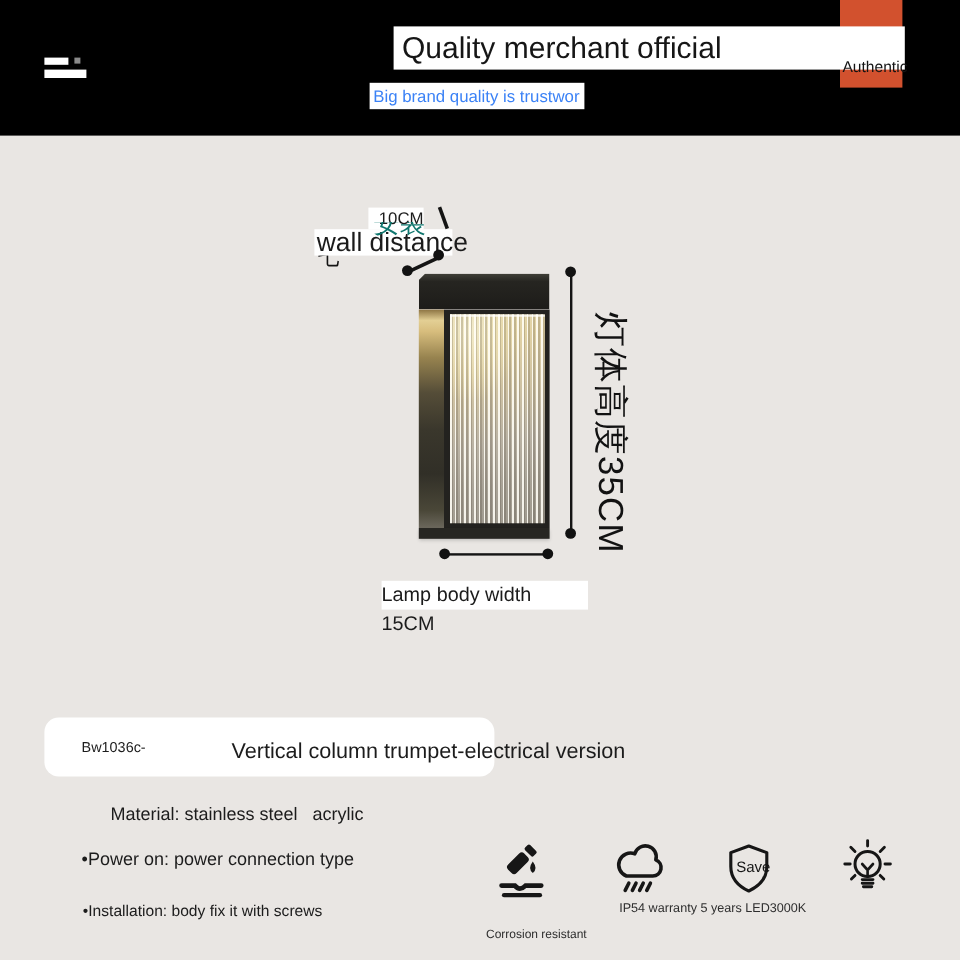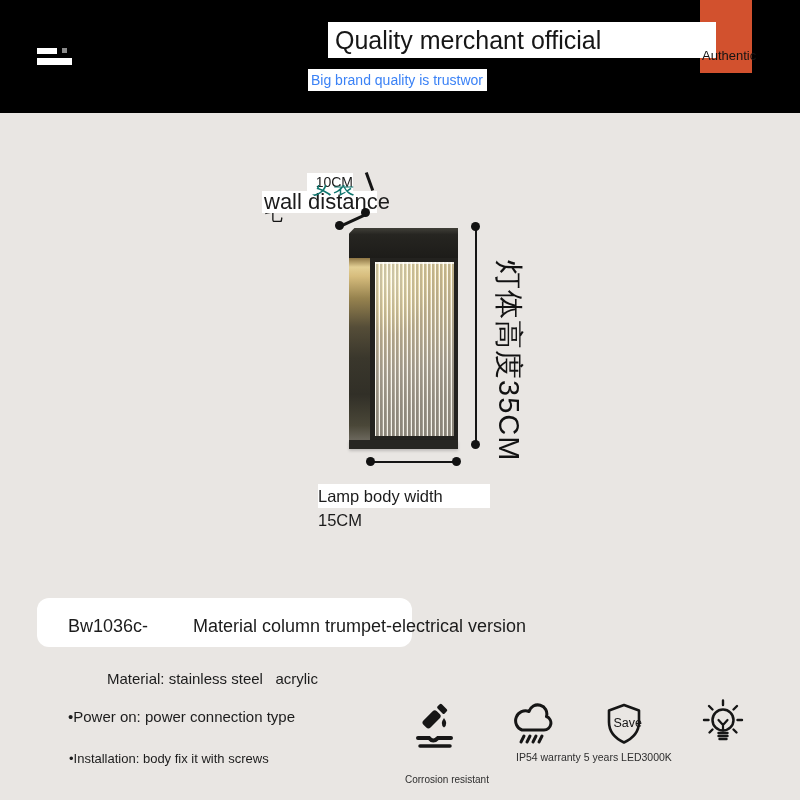--- a/index.html
+++ b/index.html
@@ -6,21 +6,21 @@
   body{width:800px;height:800px;position:relative;overflow:hidden;
        font-family:"Liberation Sans", sans-serif;background:#e9e6e3;}
   .abs{position:absolute;}
 
   
   #header{left:0;top:0;width:800px;height:113px;background:#000;}
   #menu-bar1{left:37px;top:48px;width:20px;height:6px;background:#fff;}
   #menu-speck{left:62px;top:48px;width:5px;height:5px;background:#8a8a8a;}
   #menu-bar2{left:37px;top:58px;width:35px;height:7px;background:#fff;}
   #orange-tag{left:700px;top:0;width:52px;height:73px;background:#d2512e;}
-  #title-box{left:328px;top:22px;width:388px;height:36px;background:#fff;}
+  #title-box{left:328px;top:22px;width:426px;height:36px;background:#fff;}
   #title-text{left:7px;top:0;line-height:36px;font-size:25px;color:#161616;white-space:nowrap;}
   #authentic{left:702px;top:49px;width:51px;height:13px;font-size:13px;line-height:13px;
              color:#141414;text-align:center;z-index:3;}
   #subtitle-box{left:308px;top:69px;width:179px;height:22px;background:#fff;}
   #subtitle-text{left:3px;top:0;line-height:22px;font-size:14px;color:#3b82f6;white-space:nowrap;}
 
   
   .white-label{background:#fff;z-index:2;color:#1b1b1b;}
   #box-10cm{left:307px;top:173px;width:46px;height:18px;text-align:right;
             font-size:14px;line-height:18px;}
@@ -64,23 +64,23 @@
           rgba(125,118,105,0.38) 1.3px 2.6px, rgba(205,200,187,0.25) 2.6px 4px),
        radial-gradient(ellipse 70% 45% at 20% 8%, rgba(255,248,210,0.95) 0%,
           rgba(250,236,180,0.55) 45%, rgba(250,236,180,0) 75%),
        linear-gradient(168deg,#efe0ac 0%,#e7d49c 15%,#cfc09b 38%,#b3ab9c 60%,#9c968a 80%,#8e897f 100%);
      box-shadow:inset 0 2px 0 rgba(255,255,255,0.75);}
   #lamp-bottom-bar{left:349px;top:440px;width:109px;height:9px;background:#272622;
                    box-shadow:0 2px 3px rgba(0,0,0,0.18);}
 
   
   #card{left:37px;top:598px;width:375px;height:49px;background:#fff;border-radius:12px;}
-  #model{left:68px;top:616px;font-size:18px;color:#1c1c1c;z-index:2;}
+  #model{left:68px;top:616px;font-size:12px;color:#1c1c1c;z-index:2;}
   #prod-name{left:193px;top:616px;font-size:18px;color:#1c1c1c;white-space:nowrap;z-index:2;}
-  #material{left:107px;top:670px;font-size:15px;color:#1c1c1c;white-space:pre;}
+  #material{left:92px;top:670px;font-size:15px;color:#1c1c1c;white-space:pre;}
   #power{left:68px;top:708px;font-size:15px;color:#1c1c1c;}
   #install{left:69px;top:751px;font-size:13px;color:#1c1c1c;}
 
   
   .ficon{z-index:1;}
   #icon-corrosion{left:413px;top:702px;}
   #icon-cloud{left:510px;top:703px;}
   #icon-shield{left:606px;top:703px;}
   #shield-word{left:606px;top:716px;width:36px;text-align:right;font-size:12.5px;
                color:#161616;z-index:2;}
@@ -127,21 +127,21 @@
 <div id="dot-v-bot" class="abs dot"></div>
 <div id="height-label" class="abs">灯体高度35CM</div>
 
 <div id="hline" class="abs dline"></div>
 <div id="dot-h-l" class="abs dot"></div>
 <div id="dot-h-r" class="abs dot"></div>
 <div id="box-width15" class="abs white-label">Lamp body width 15CM</div>
 
 <div id="card" class="abs"></div>
 <div id="model" class="abs">Bw1036c-</div>
-<div id="prod-name" class="abs">Material column trumpet-electrical version</div>
+<div id="prod-name" class="abs">Vertical column trumpet-electrical version</div>
 <div id="material" class="abs">Material: stainless steel   acrylic</div>
 <div id="power" class="abs">•Power on: power connection type</div>
 <div id="install" class="abs">•Installation: body fix it with screws</div>
 
 <svg id="icon-corrosion" class="abs ficon" width="46" height="48" viewBox="0 0 46 48">
   <g transform="rotate(45 20 16)">
     <rect x="15" y="0" width="10" height="6" rx="1.5" fill="#161616"></rect>
     <rect x="15" y="8.5" width="10" height="19" rx="3" fill="#161616"></rect>
   </g>
   <path d="M31 16 q4.5 6 0 9.5 q-4.5 -3.5 0 -9.5 Z" fill="#161616"></path>

